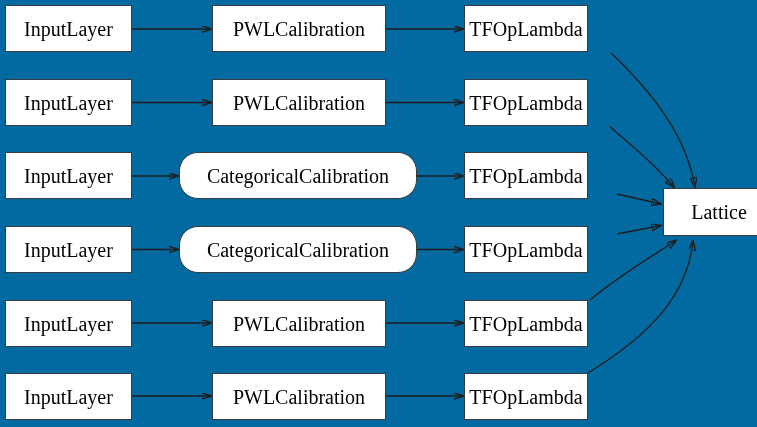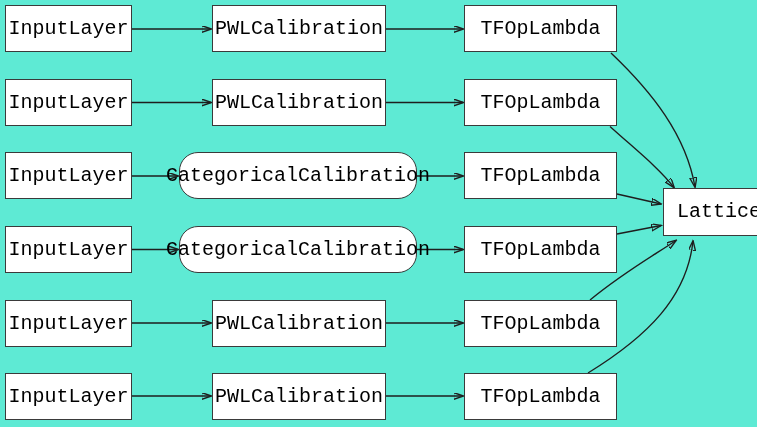--- a/index.html
+++ b/index.html
@@ -1,40 +1,40 @@
 <!DOCTYPE html>
 <html style="--node-border: #3a3a3a; --edge: #1e1e1e; --text: #000000;"><head>
 <meta charset="utf-8">
 <style>
   html,body{margin:0;padding:0;background:#ffffff;}
   .canvas{
     position:relative;
     width:757px;height:427px;
-    background:#5eead4;
+    background:#0369a1;
     overflow:hidden;
-    font-family:Liberation Mono, monospace;
+    font-family:Liberation Serif, serif;
   }
   .edges{position:absolute;left:0;top:0;width:757px;height:427px;}
   .edges path{fill:none;stroke:var(--edge,#1e1e1e);stroke-width:1.35px;}
   .node{
     position:absolute;
     height:47px;
     box-sizing:border-box;
     background:#ffffff;
     border:1.5px solid var(--node-border,#3a3a3a);
     display:flex;align-items:center;justify-content:center;
     font-size:20px;line-height:1;
     color:var(--text,#000000);
     white-space:nowrap;
   }
   
   .c-input{left:5px;width:127px;}
   .c-pwl{left:212px;width:174px;}
   .c-cat{left:179px;width:238px;border-radius:19px;}
-  .c-op{left:464px;width:153px;}
+  .c-op{left:464px;width:124px;}
   .c-lattice{left:663px;top:188px;width:112px;height:48px;}
   
   .r1{top:5px;}
   .r2{top:79px;}
   .r3{top:152px;}
   .r4{top:226px;}
   .r5{top:300px;}
   .r6{top:373px;}
 </style>
 </head>

